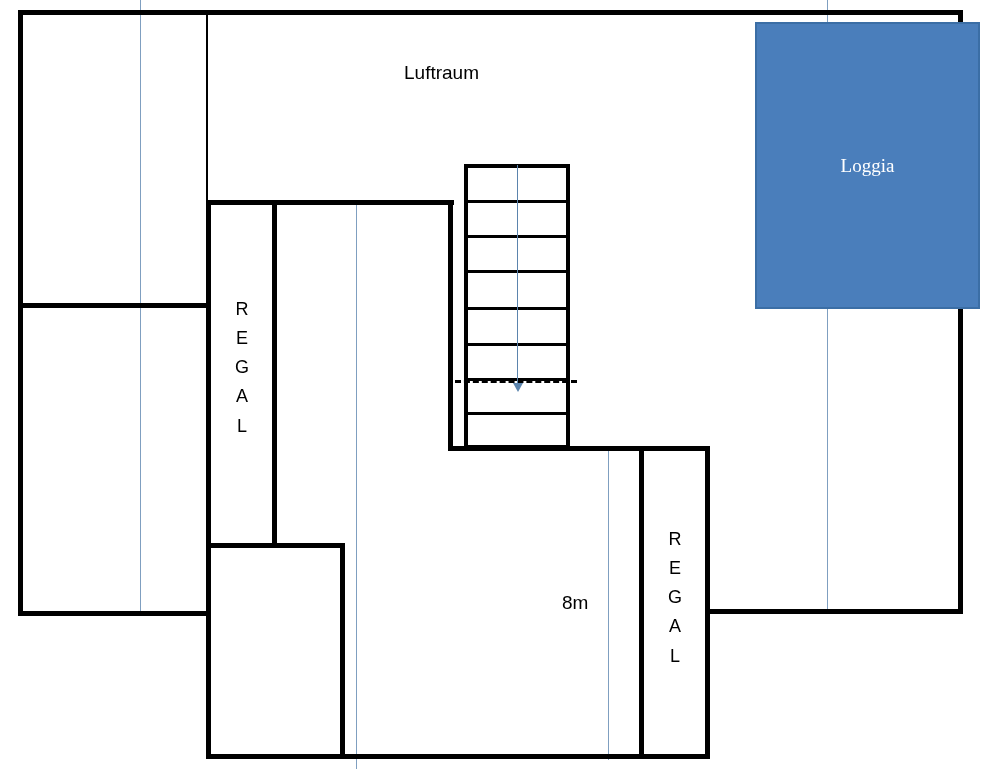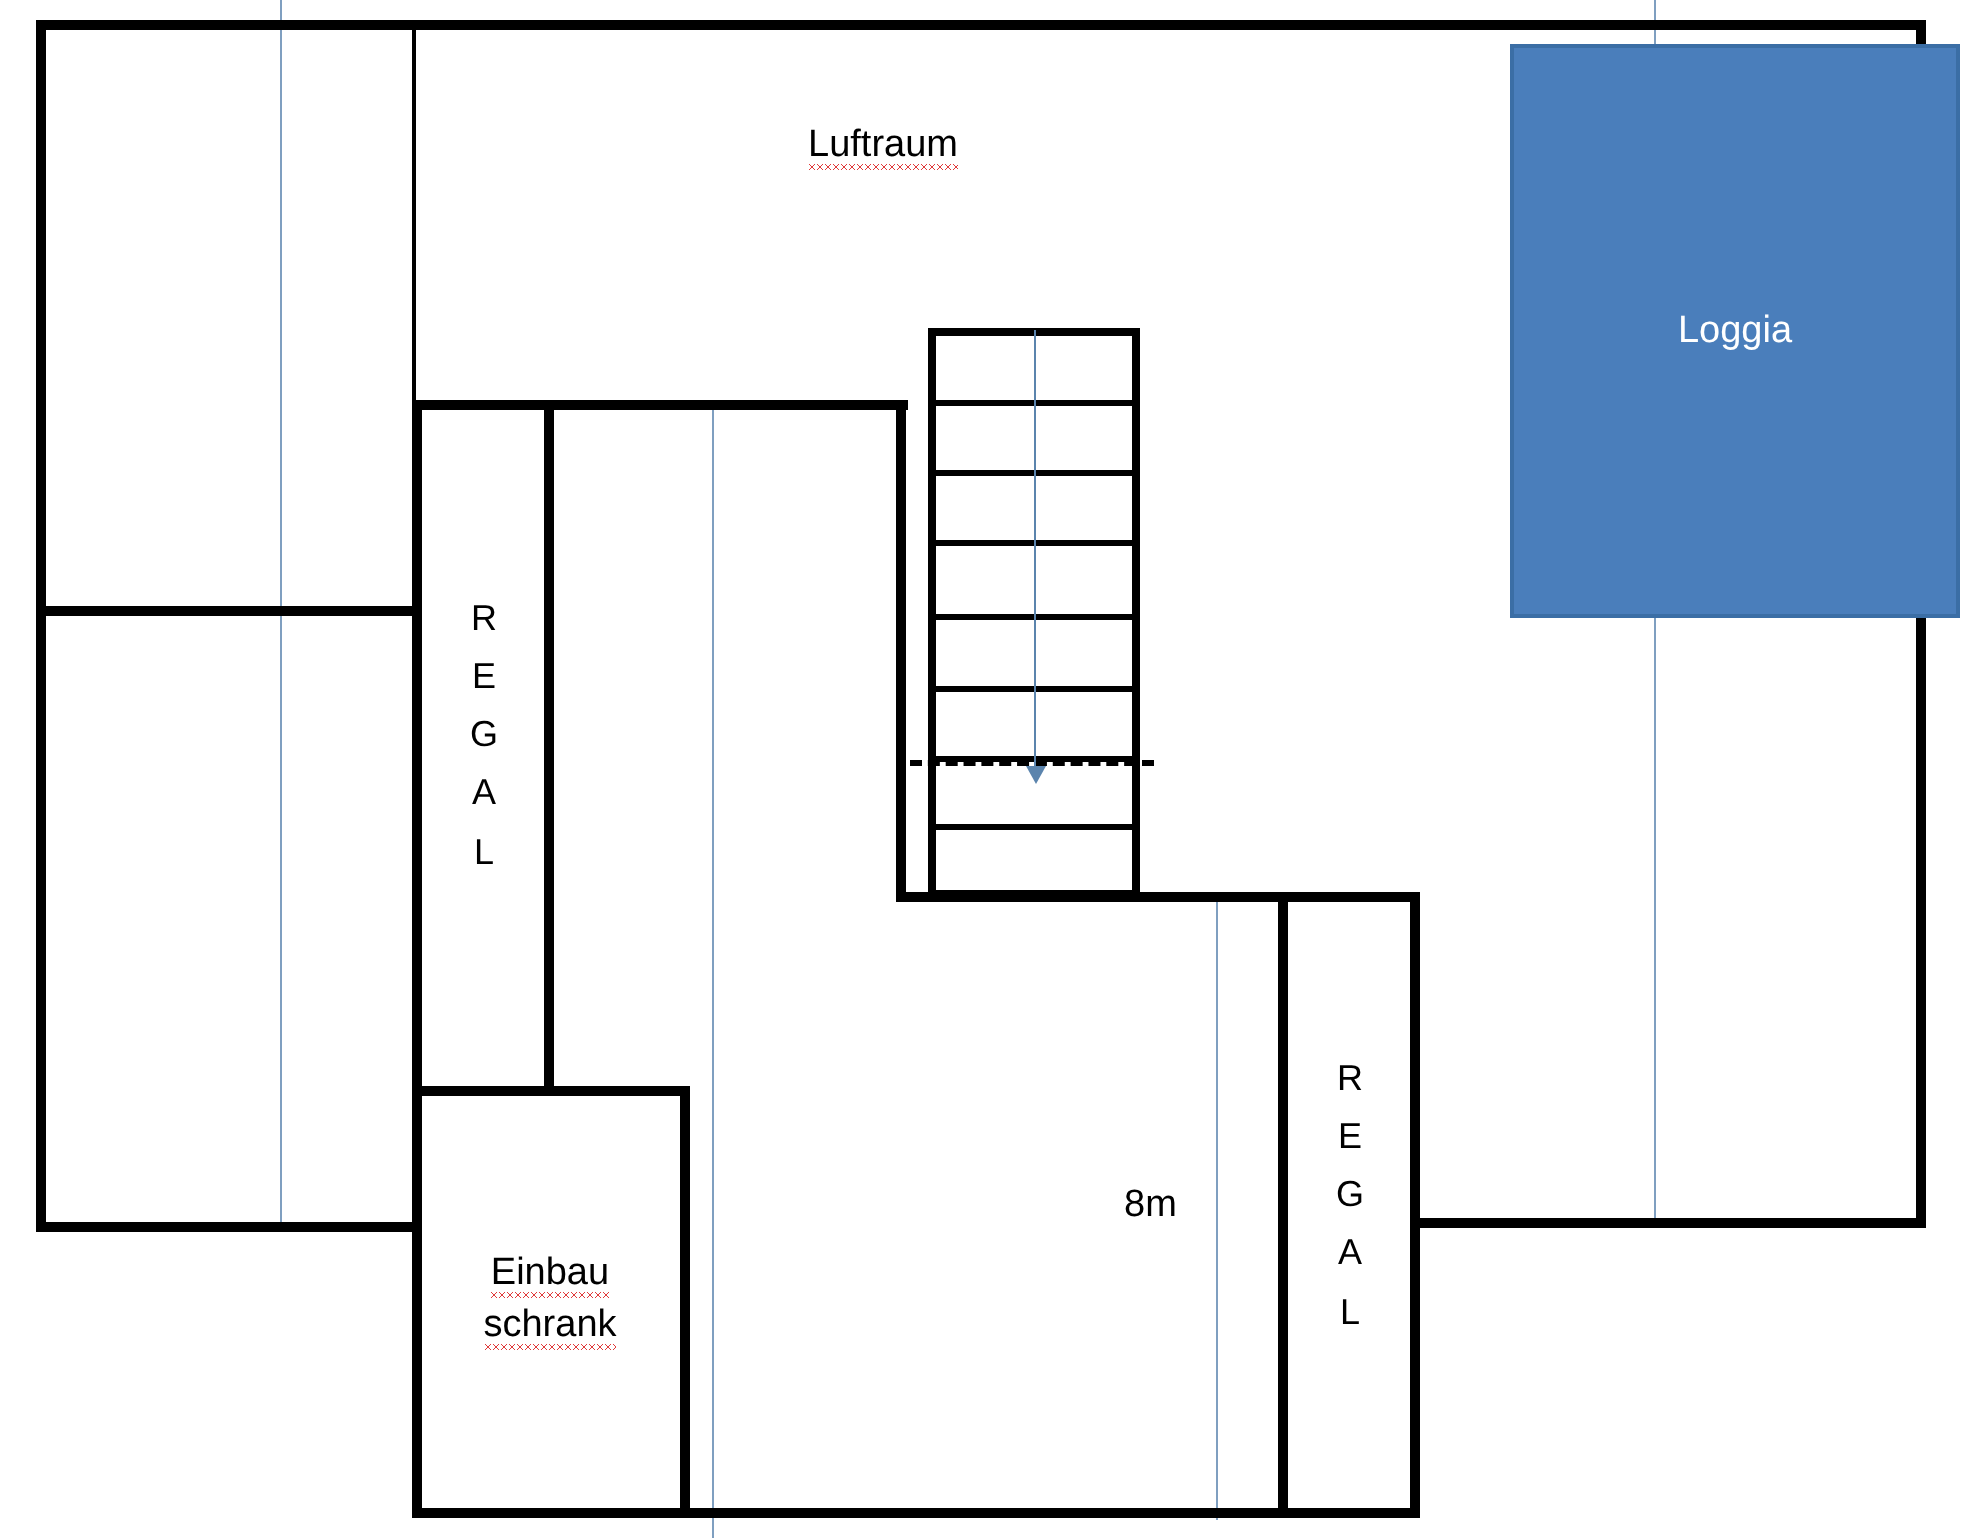--- a/index.html
+++ b/index.html
@@ -70,20 +70,21 @@
     background: #4a7ebb;
     border: 2px solid #3b6ea5;
     box-sizing: border-box;
     display: flex;
     align-items: center;
     justify-content: center;
   }
   #loggia .loggia-text {
     color: #ffffff;
     font-size: 19px;
+    font-family: Liberation Serif, serif;
   }
 
   
   .dashline {
     position: absolute;
     height: 0;
     border-top: 3px dashed #000000;
   }
   .arrowline {
     position: absolute;
@@ -136,24 +137,20 @@
     <span>E</span>
     <span>G</span>
     <span>A</span>
     <span>L</span>
   </div>
 
   <div class="wall" style="left:206px; top:543px; width:139px; height:5px;"></div>
   <div class="wall" style="left:340px; top:543px; width:5px; height:215px;"></div>
   <div class="wall" style="left:206px; top:543px; width:5px; height:215px;"></div>
 
-  <div class="room-label" style="left:232px; top:624px; text-align:center; width:86px;">
-    <span class="spell">Einbau</span><br>
-    <span class="spell">schrank</span>
-  </div>
 
   <div class="wall" style="left:464px; top:164px; width:106px; height:4px;"></div>
   <div class="wall" style="left:464px; top:164px; width:4px; height:285px;"></div>
   <div class="wall" style="left:566px; top:164px; width:4px; height:285px;"></div>
   <div class="wall" style="left:464px; top:445px; width:106px; height:4px;"></div>
 
   <div class="wall" style="left:448px; top:200px; width:5px; height:250px;"></div>
 
   <div class="stairline" style="left:464px; top:200px; width:106px;"></div>
   <div class="stairline" style="left:464px; top:235px; width:106px;"></div>

